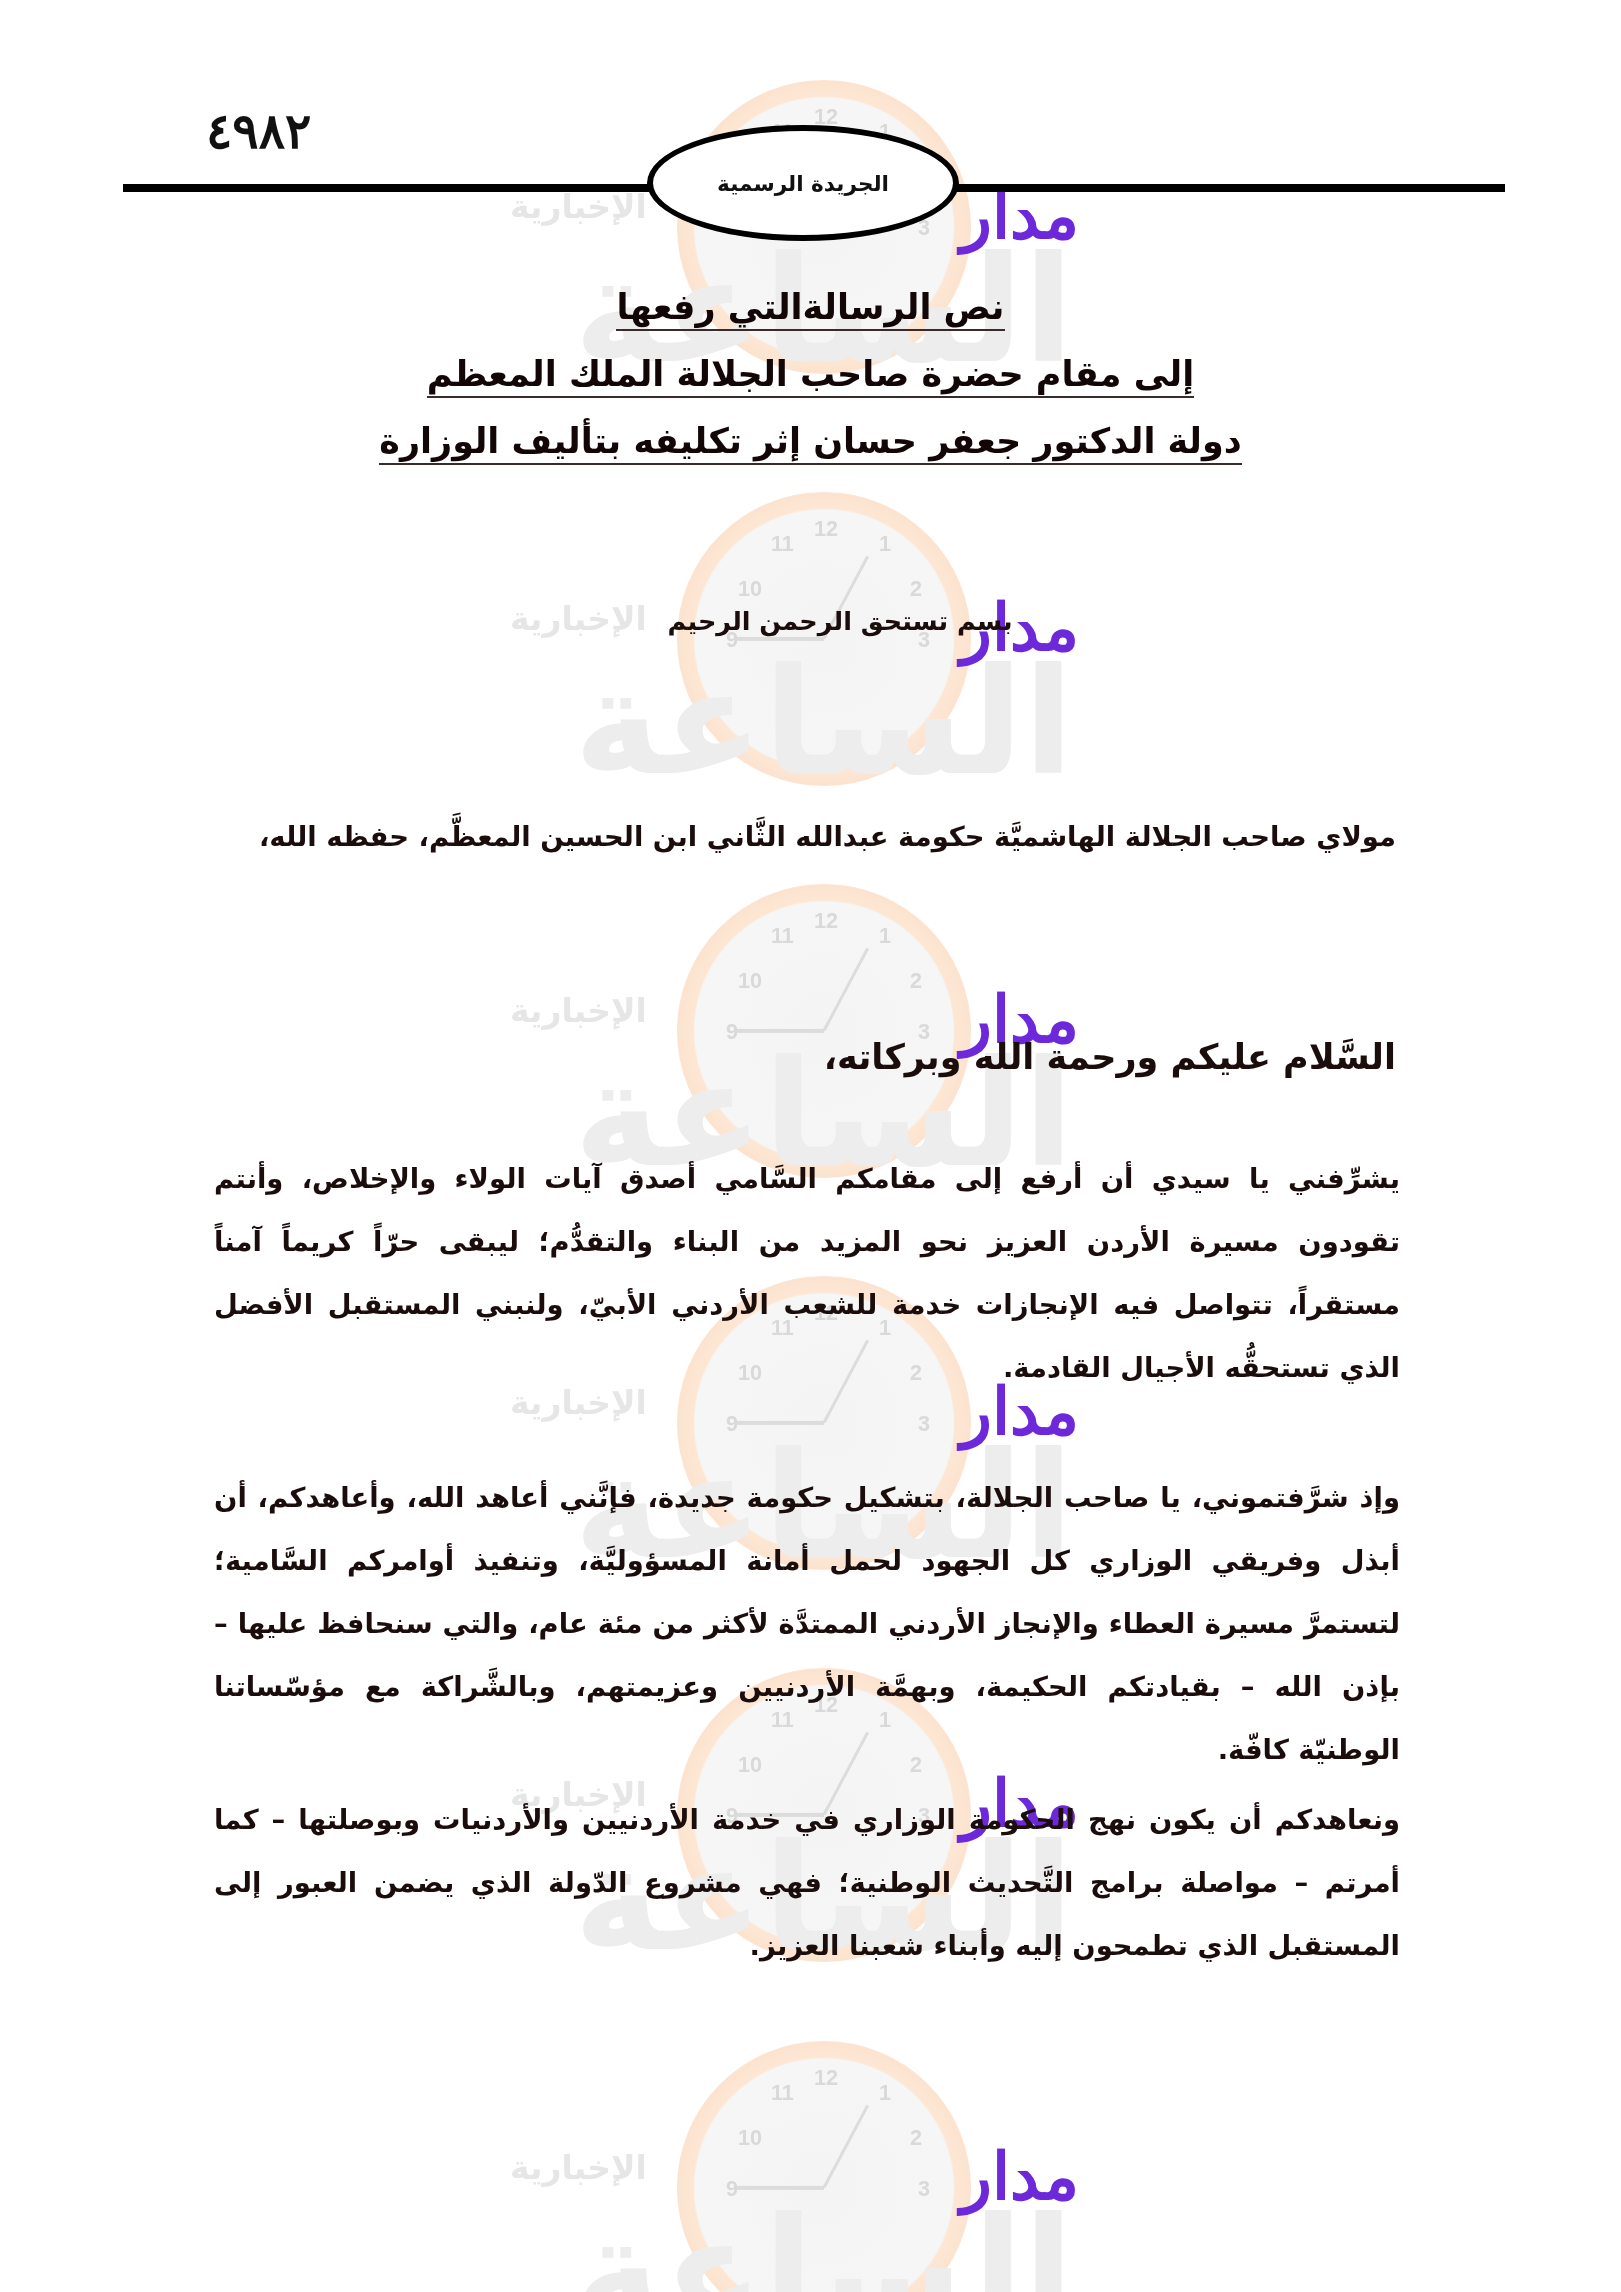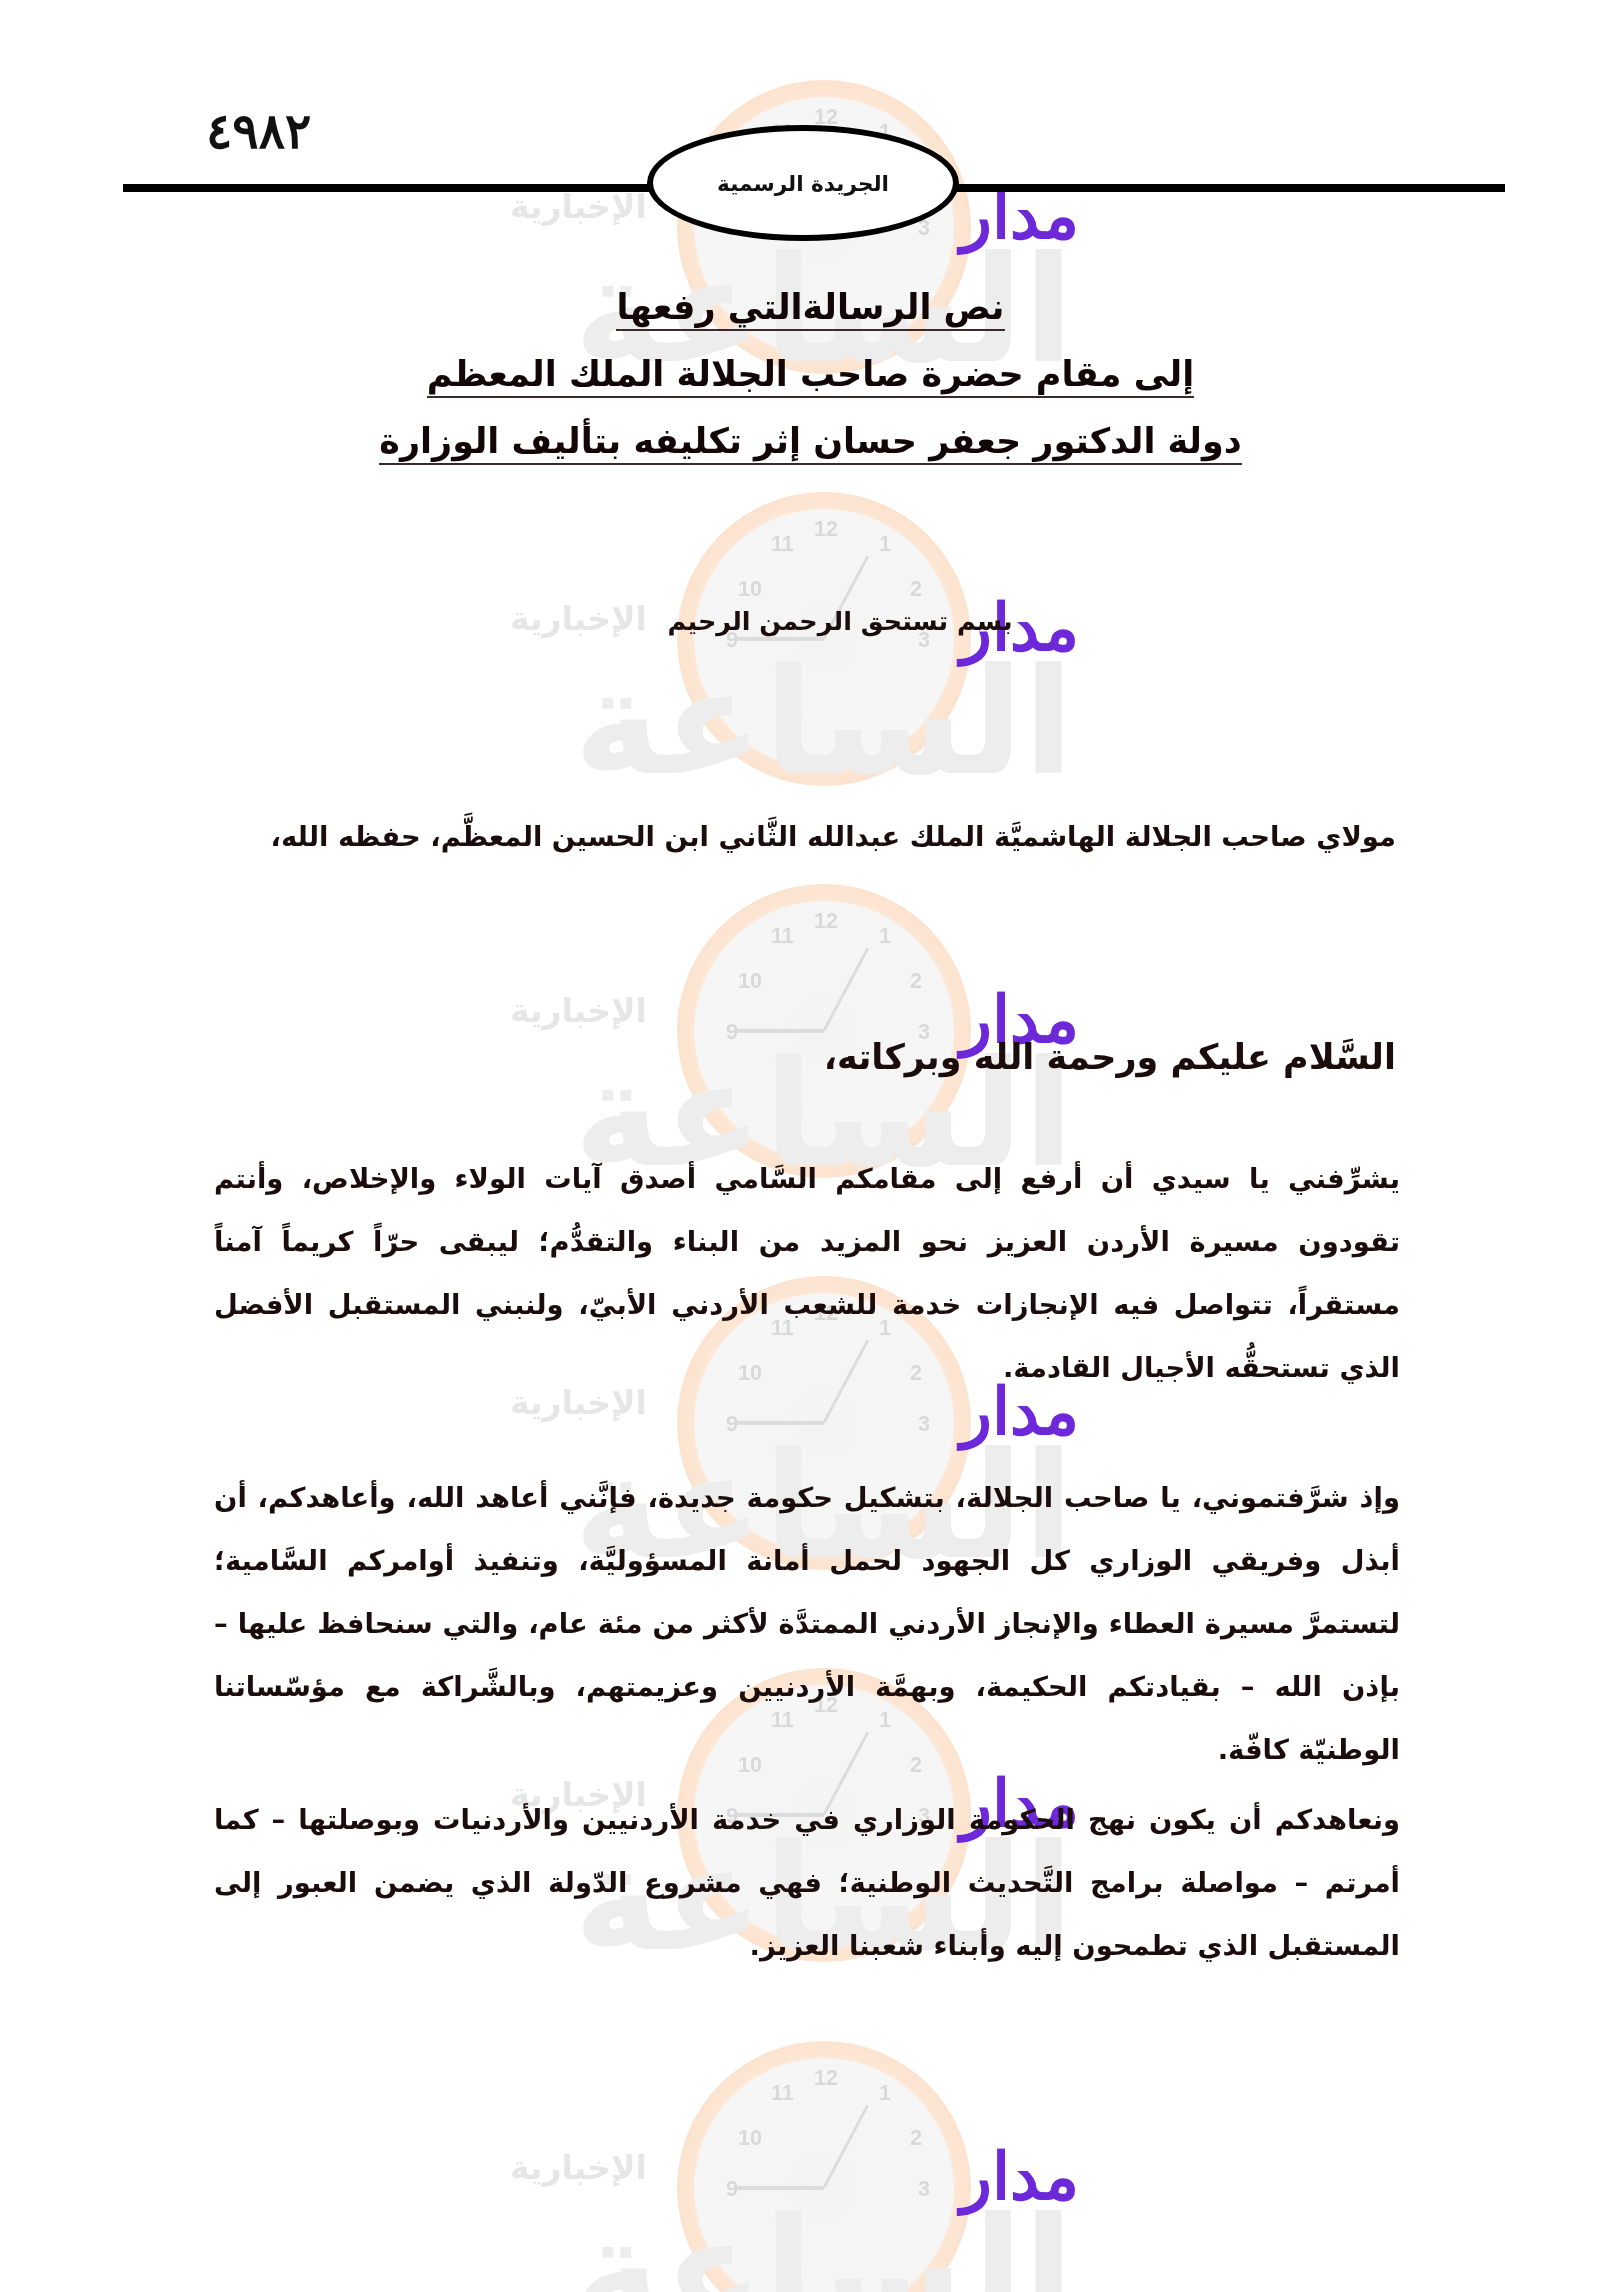--- a/index.html
+++ b/index.html
@@ -324,21 +324,21 @@
   </div>
 
   <div class="title-block">
     <div class="title-line"><span>نص الرسالةالتي رفعها</span></div>
     <div class="title-line"><span>إلى مقام حضرة صاحب الجلالة الملك المعظم</span></div>
     <div class="title-line"><span>دولة الدكتور جعفر حسان إثر تكليفه بتأليف الوزارة</span></div>
   </div>
 
   <div class="basmala">بسم تستحق الرحمن الرحيم</div>
 
-  <div class="salutation">مولاي صاحب الجلالة الهاشميَّة الملك عبدالله الثَّاني ابن الحسين المعظَّم، حفظه الله،</div>
+  <div class="salutation">مولاي صاحب الجلالة الهاشميَّة حكومة عبدالله الثَّاني ابن الحسين المعظَّم، حفظه الله،</div>
 
   <div class="greeting">السَّلام عليكم ورحمة الله وبركاته،</div>
 
   <p class="para p1">يشرِّفني يا سيدي أن أرفع إلى مقامكم السَّامي أصدق آيات الولاء والإخلاص، وأنتم تقودون مسيرة الأردن العزيز نحو المزيد من البناء والتقدُّم؛ ليبقى حرّاً كريماً آمناً مستقراً، تتواصل فيه الإنجازات خدمة للشعب الأردني الأبيّ، ولنبني المستقبل الأفضل الذي تستحقُّه الأجيال القادمة.</p>
   <p class="para p2">وإذ شرَّفتموني، يا صاحب الجلالة، بتشكيل حكومة جديدة، فإنَّني أعاهد الله، وأعاهدكم، أن أبذل وفريقي الوزاري كل الجهود لحمل أمانة المسؤوليَّة، وتنفيذ أوامركم السَّامية؛ لتستمرَّ مسيرة العطاء والإنجاز الأردني الممتدَّة لأكثر من مئة عام، والتي سنحافظ عليها – بإذن الله – بقيادتكم الحكيمة، وبهمَّة الأردنيين وعزيمتهم، وبالشَّراكة مع مؤسّساتنا الوطنيّة كافّة.</p>
   <p class="para p3">ونعاهدكم أن يكون نهج الحكومة الوزاري في خدمة الأردنيين والأردنيات وبوصلتها – كما أمرتم – مواصلة برامج التَّحديث الوطنية؛ فهي مشروع الدّولة الذي يضمن العبور إلى المستقبل الذي تطمحون إليه وأبناء شعبنا العزيز.</p>
 </div>
 
 
 </body></html>

